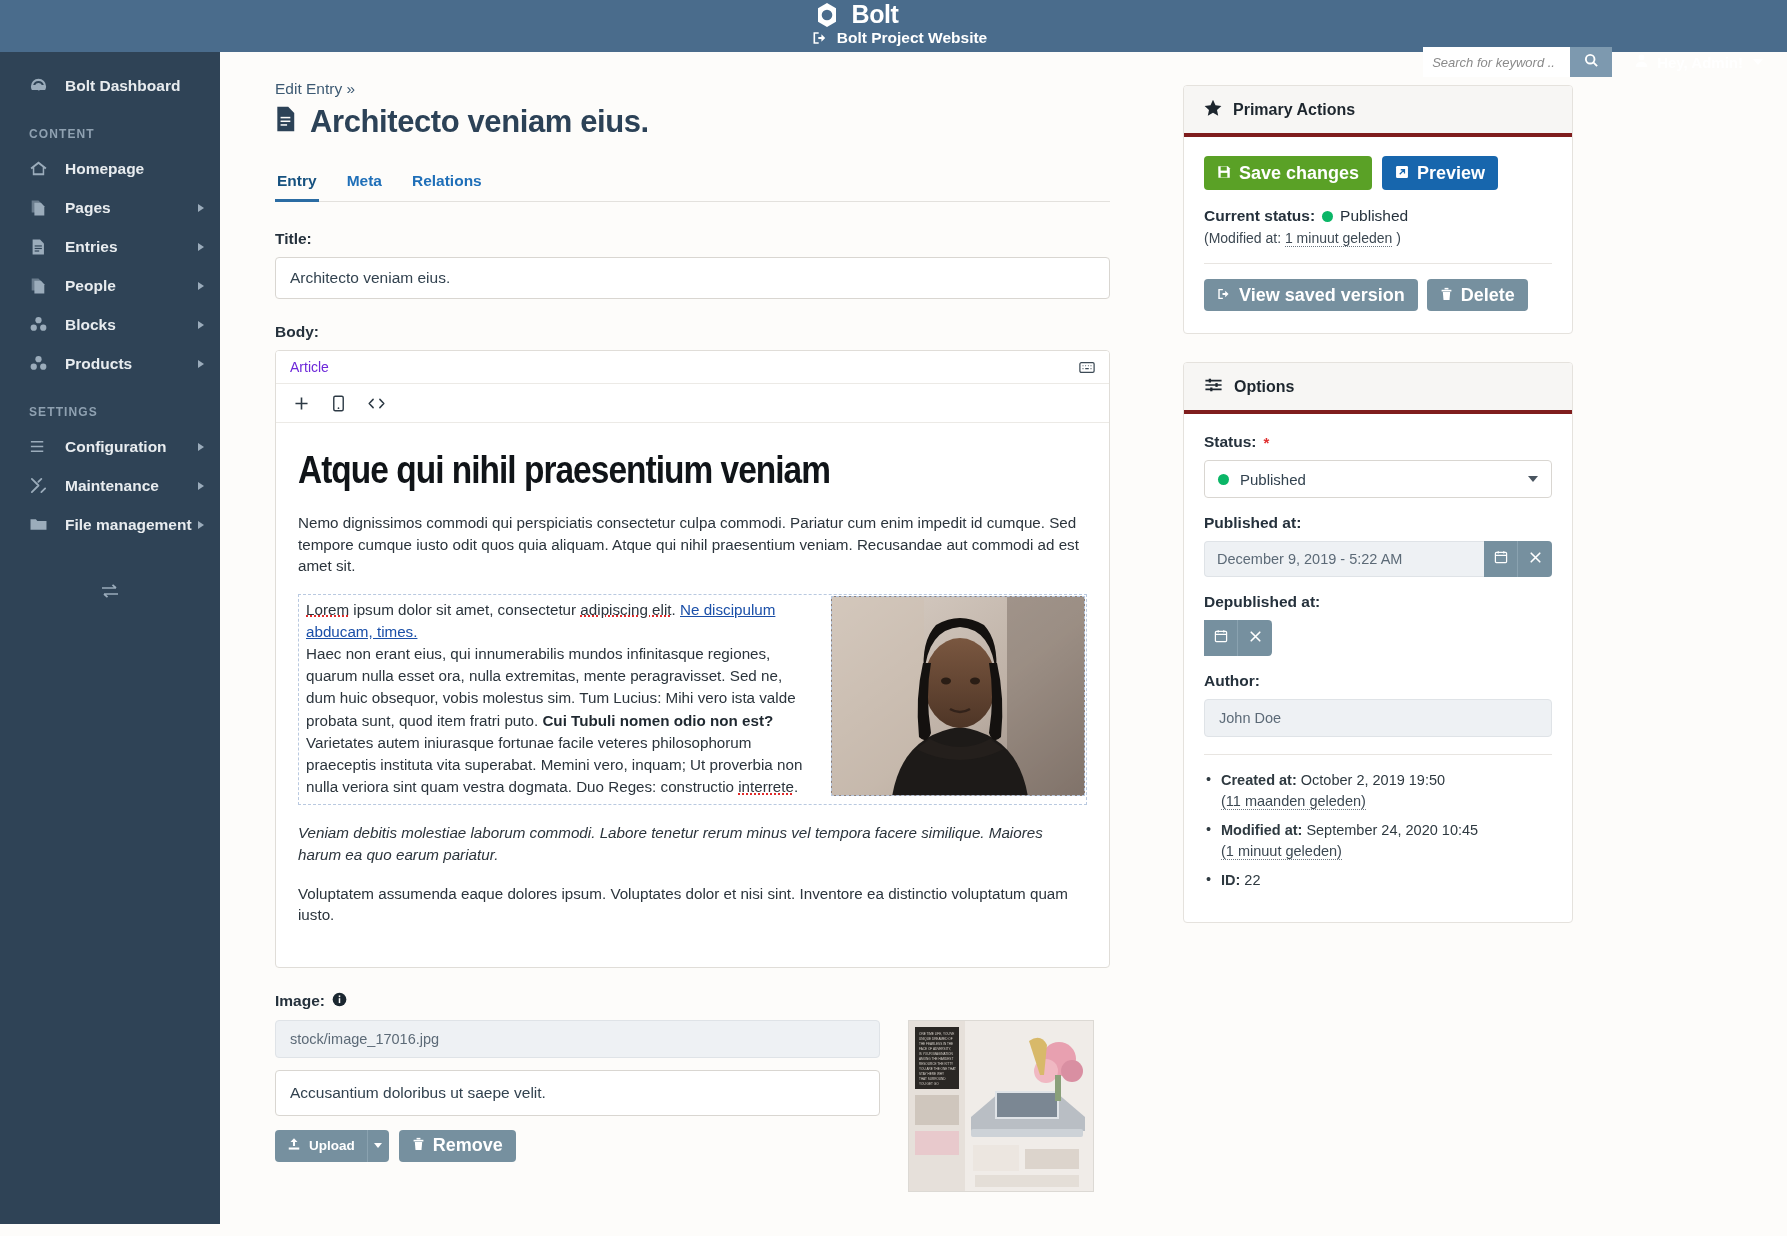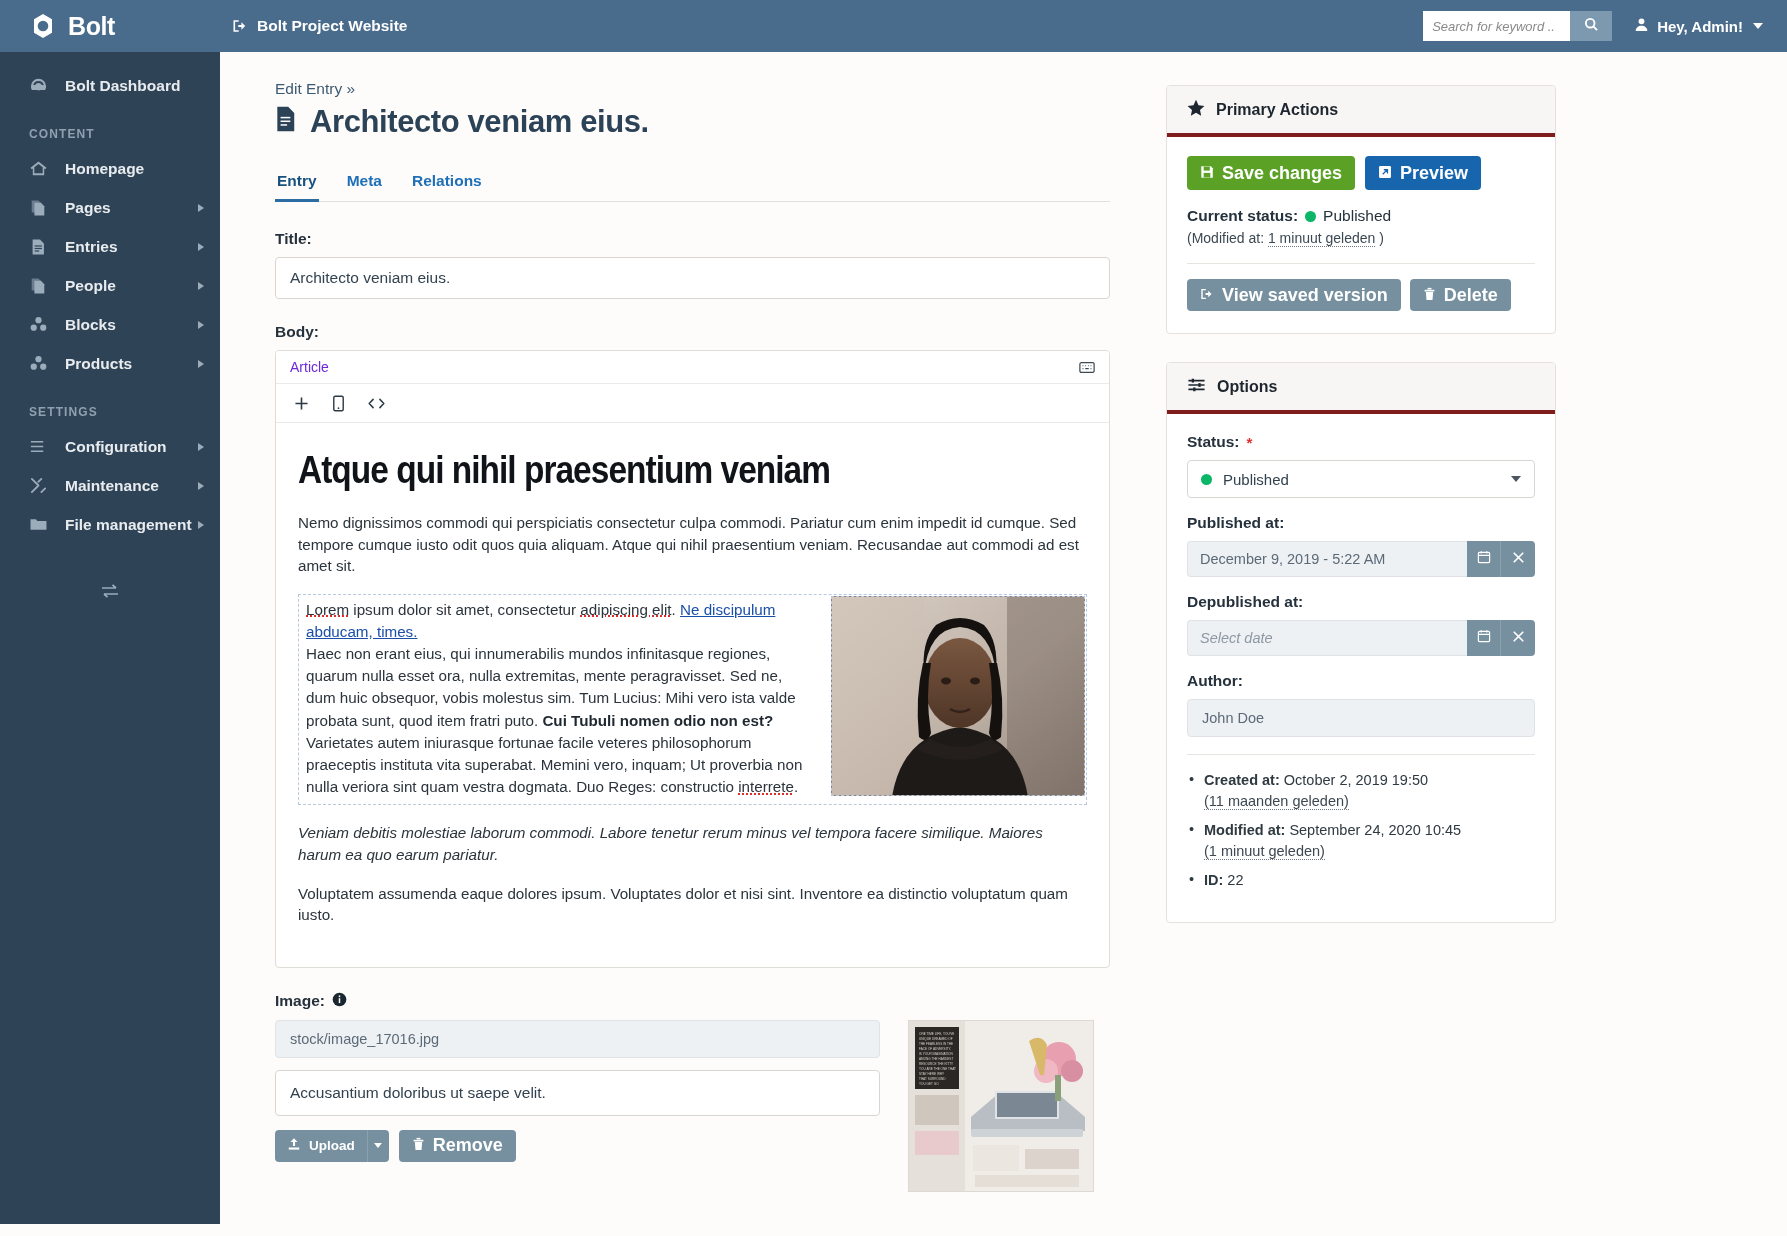--- a/index.html
+++ b/index.html
@@ -11,20 +11,21 @@
     font-family: "Liberation Sans", sans-serif;
     -webkit-font-smoothing: antialiased;
   }
 
   
   .topbar {
     position: absolute; top: 0; left: 0; right: 0; height: 52px;
     background: #4a6c8c;
     display: flex; align-items: center;
     z-index: 30;
+    flex-direction: column;
   }
   .brand {
     display: flex; align-items: center; gap: 11px;
     padding-left: 29px; width: 220px;
   }
   .brand-logo { width: 28px; height: 28px; display:block; }
   .brand-name {
     color: #ffffff; font-size: 25px; font-weight: bold; letter-spacing: -0.4px;
   }
   .project-link {
@@ -86,21 +87,21 @@
   .sidebar-toggle {
     display: flex; justify-content: center; margin-top: 36px;
     color: #9bacbb; cursor: pointer;
   }
 
   
   .main {
     position: absolute; top: 52px; left: 220px; right: 0; bottom: 0;
     overflow: hidden; background: #fdfcfa;
     padding: 28px 32px 0 55px;
-    display: flex; gap: 56px;
+    display: flex; gap: 73px;
   }
   .col-left { width: 835px; flex-shrink: 0; }
   .col-right { width: 390px; flex-shrink: 0; padding-top: 5px; }
 
   .breadcrumb {
     color: #3d5a73; font-size: 15.5px; margin-bottom: 6px;
   }
   .page-title {
     display: flex; align-items: center; gap: 13px;
     color: #2c4257; font-size: 31px; font-weight: bold;
@@ -758,21 +759,20 @@
             <span>
               <svg width="13" height="13" viewBox="0 0 14 14" stroke="#fff" stroke-width="1.8" stroke-linecap="round">
                 <path d="M2.4 2.4l9.2 9.2M11.6 2.4l-9.2 9.2"></path>
               </svg>
             </span>
           </div>
         </div>
 
         <div class="field-label mt16">Depublished at:</div>
         <div class="date-row">
-          <div class="date-input placeholder">Select date</div>
           <div class="date-btn">
             <span>
               <svg width="14" height="14" viewBox="0 0 16 16" fill="none" stroke="#fff" stroke-width="1.4">
                 <rect x="1.6" y="2.8" width="12.8" height="11.6" rx="1.2"></rect>
                 <path d="M1.6 6.2h12.8M4.8 1.4v2.6M11.2 1.4v2.6"></path>
               </svg>
             </span>
           </div>
           <div class="date-btn last">
             <span>

